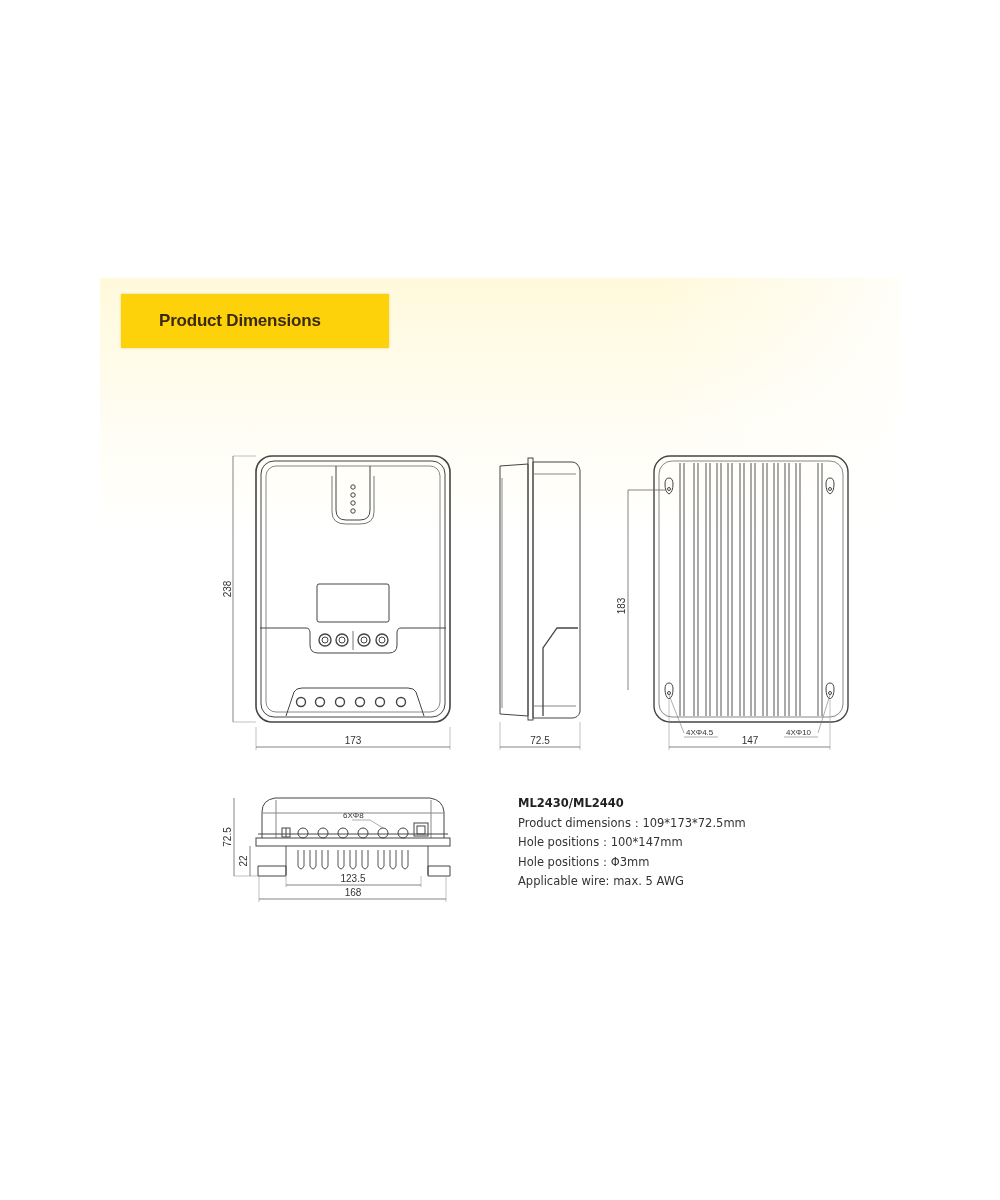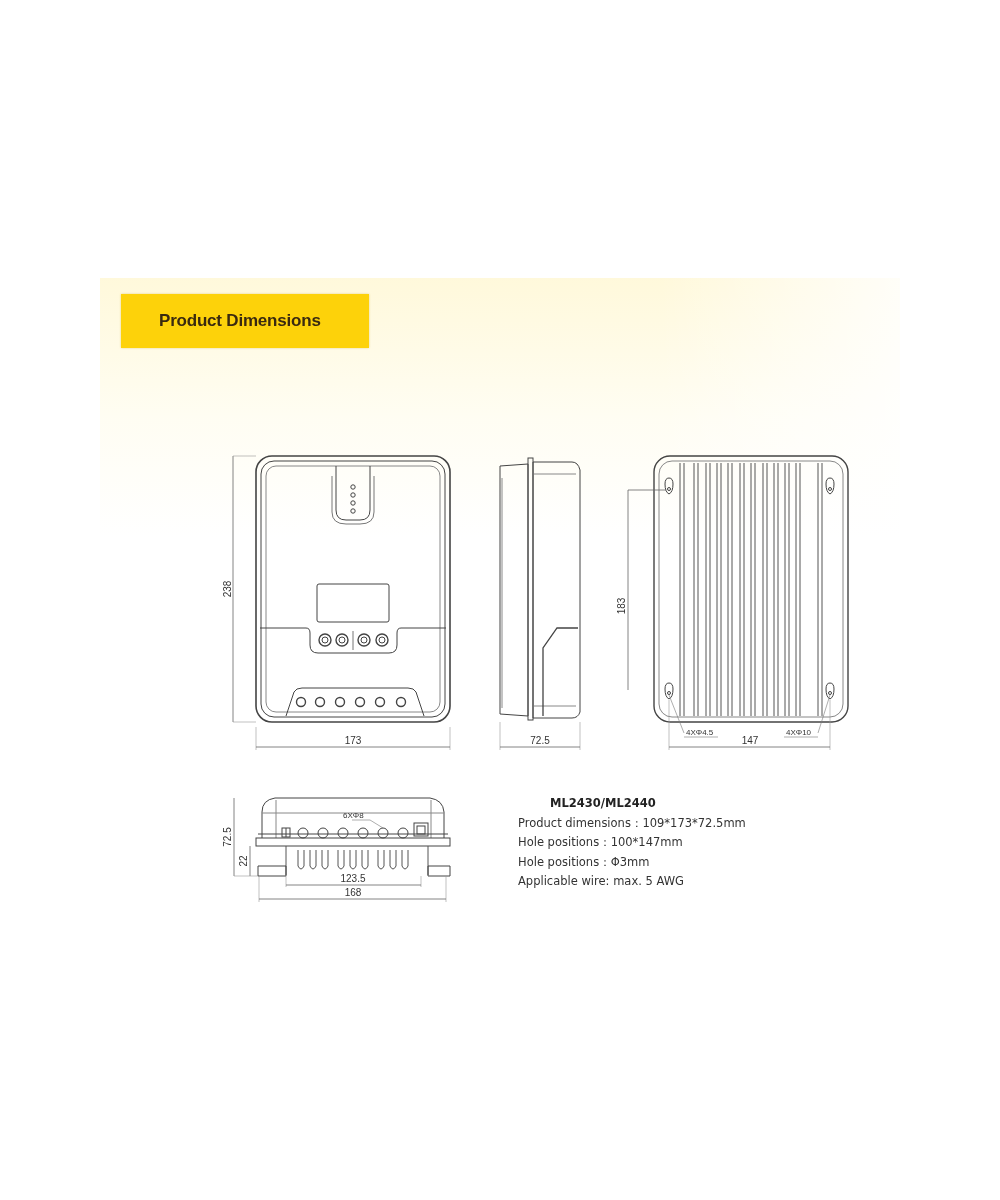--- a/index.html
+++ b/index.html
@@ -2,28 +2,28 @@
 <html><head>
 <meta charset="utf-8">
 <style>
   html, body { margin:0; padding:0; }
   body { width:1000px; height:1200px; background:#ffffff; position:relative; overflow:hidden;
          font-family:"Liberation Sans", sans-serif; }
   .panel { position:absolute; left:100px; top:278px; width:800px; height:260px;
            background:linear-gradient(180deg, rgba(255,248,215,0.9) 0%, rgba(255,252,235,0.6) 55%, rgba(255,255,255,0) 100%); }
   .panel::after { content:""; position:absolute; inset:0;
            background:linear-gradient(90deg, rgba(255,255,255,0) 0%, rgba(255,255,255,0) 70%, rgba(255,255,255,0.8) 100%); }
-  .title-box { position:absolute; left:121px; top:294px; width:248px; height:54px; background:#fdd20a;
+  .title-box { position:absolute; left:121px; top:294px; width:268px; height:54px; background:#fdd20a;
                box-shadow:0 0 2px rgba(200,160,0,0.4); }
   .title-box span { position:absolute; left:38px; top:17px; font-size:17px; font-weight:bold; color:#3a2a10;
                letter-spacing:-0.2px; }
   svg.drawing { position:absolute; left:0; top:0; }
   .dim { font-family:"Liberation Sans", sans-serif; font-size:10px; fill:#333; }
   .spec { position:absolute; left:518px; top:794px; font-family:"DejaVu Sans", sans-serif; color:#333; font-size:11.5px; line-height:19.5px; }
-  .spec .model { font-weight:bold; color:#222; font-size:11.5px;margin-left:32px; }
+  .spec .model { font-weight:bold; color:#222; font-size:11.5px; }
 </style>
 </head>
 <body>
 
 <div class="panel"></div>
 
 <div class="title-box">
   <span>Product Dimensions</span>
 </div>
 

